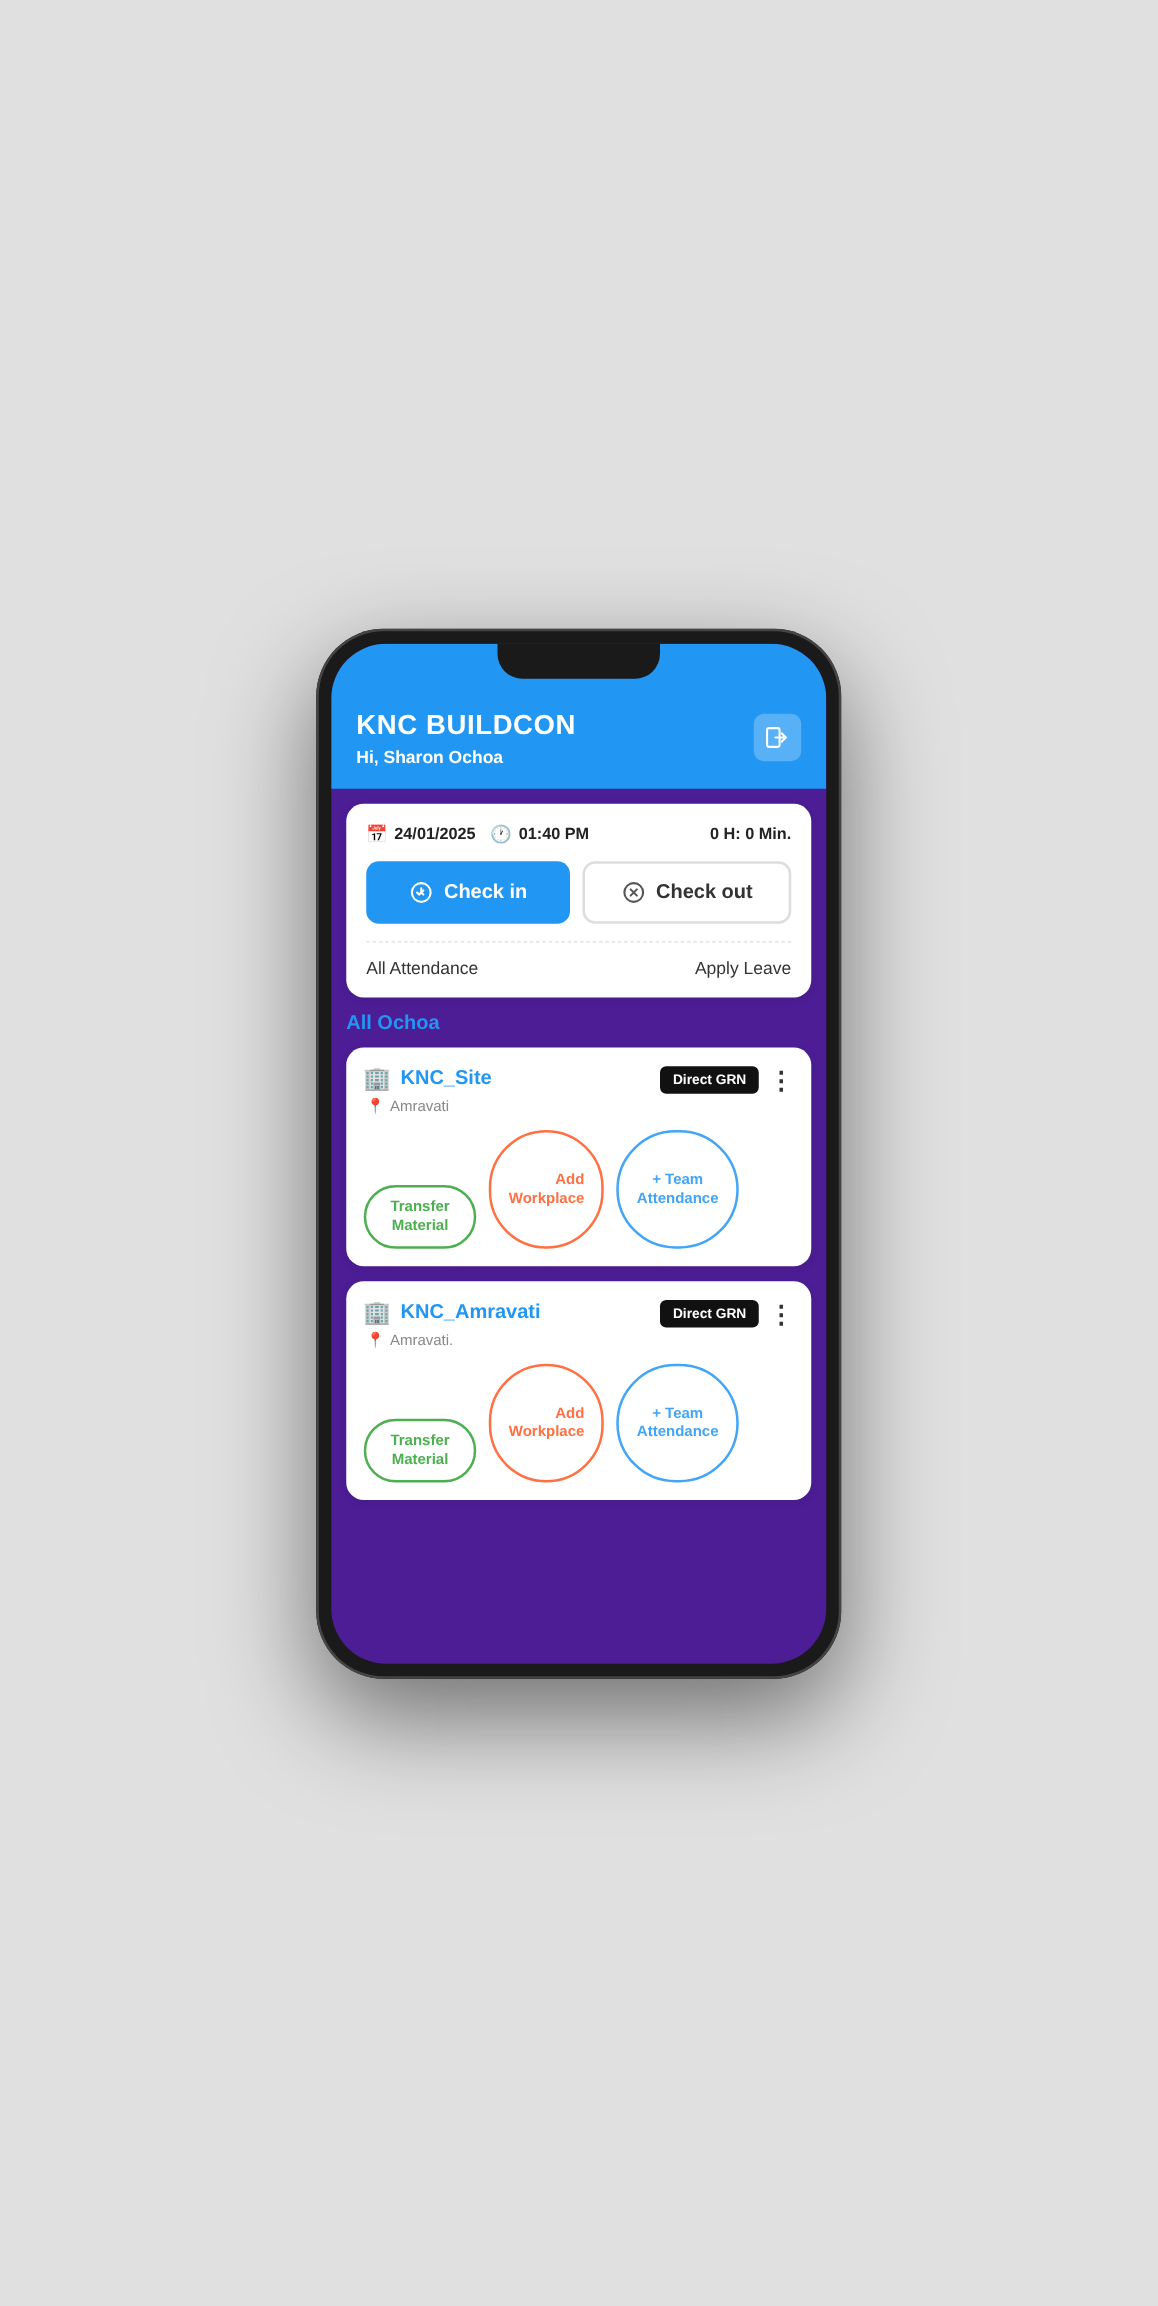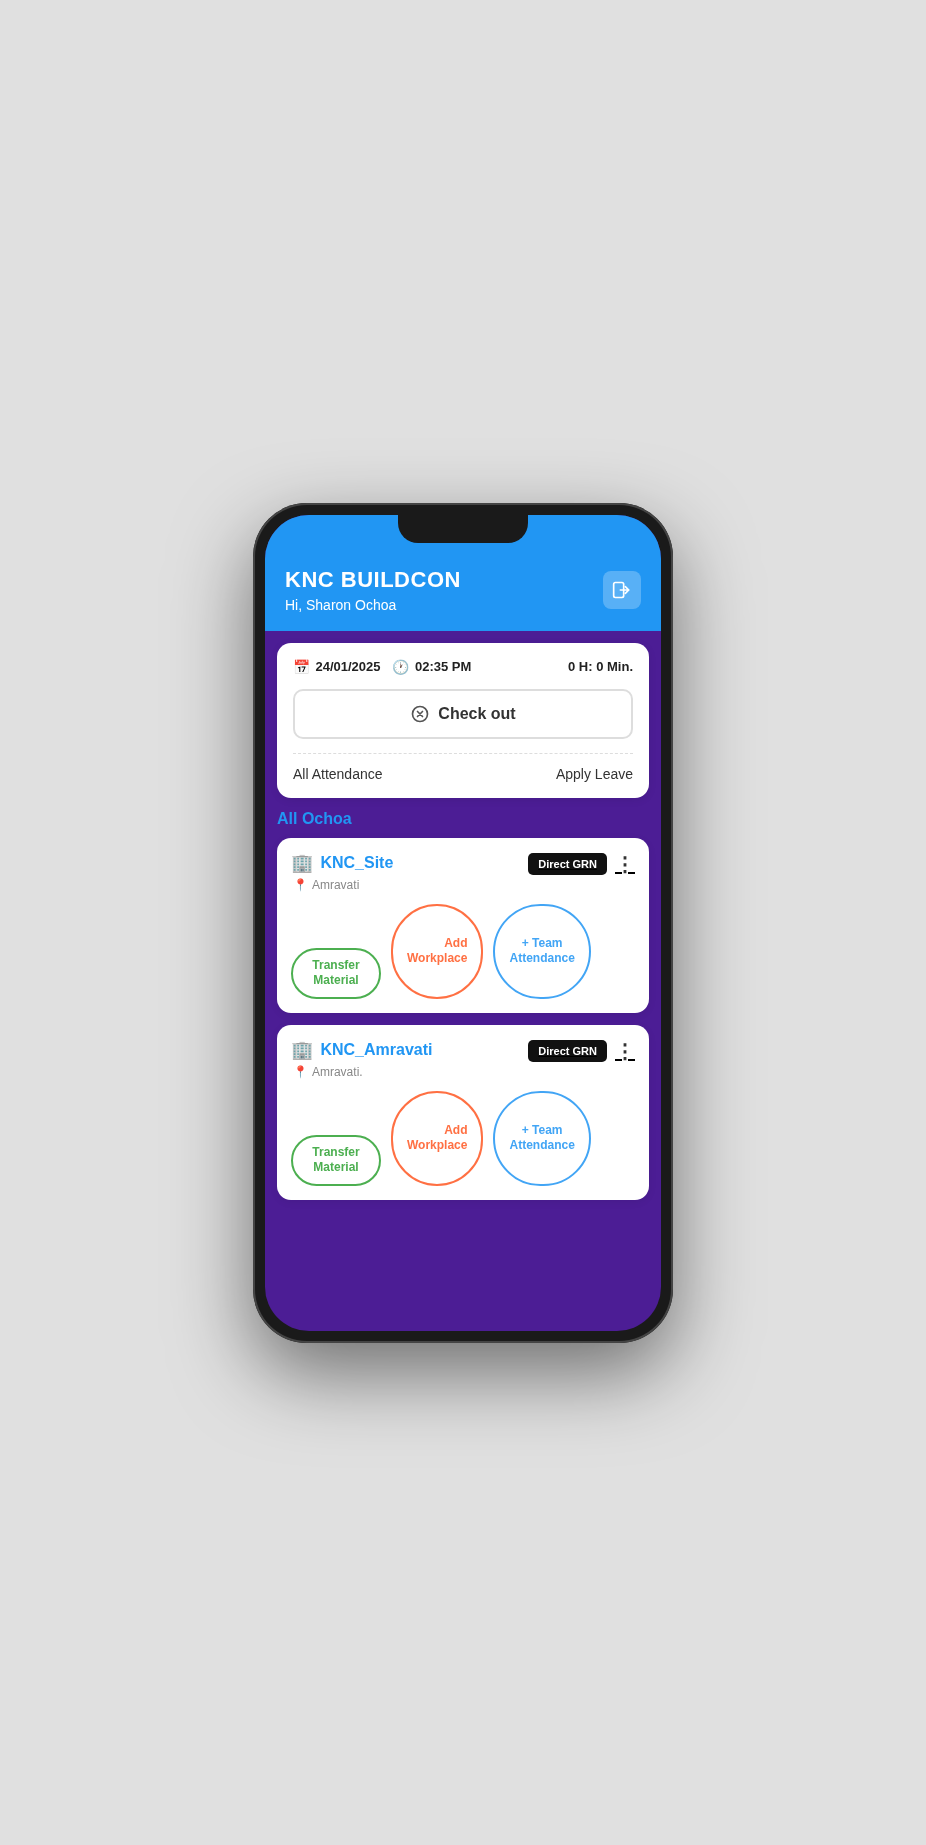--- a/index.html
+++ b/index.html
@@ -60,21 +60,21 @@
     .app-title {
       color: white;
       font-size: 22px;
       font-weight: 700;
       letter-spacing: 0.5px;
     }
 
     .header-subtitle {
       color: white;
       font-size: 14px;
-      font-weight: 400;
+      font-weight: 700;
       margin-top: 4px;
     }
 
     .logout-btn {
       background: rgba(255,255,255,0.25);
       border: none;
       border-radius: 8px;
       width: 38px;
       height: 38px;
       display: flex;
@@ -251,21 +251,20 @@
 
     .location-text {
       font-size: 12px;
       color: #888;
     }
 
     .site-actions-row {
       display: flex;
       align-items: center;
       gap: 8px;
-      text-decoration: underline;
     }
 
     .direct-grn-badge {
       background: #111;
       color: white;
       font-size: 11px;
       font-weight: 700;
       padding: 5px 10px;
       border-radius: 5px;
       cursor: pointer;
@@ -362,27 +361,35 @@
 
       <div class="attendance-card">
         <div class="time-row">
           <div class="time-info">
             <div class="date-block">
               <span class="date-icon">📅</span>
               <span>24/01/2025</span>
             </div>
             <div class="clock-block">
               <span class="clock-icon">🕐</span>
-              <span>02:35 PM</span>
+              <span>01:40 PM</span>
             </div>
           </div>
           <div class="hours-display">0 H: 0 Min.</div>
         </div>
 
         <div class="checkin-row">
+          <button class="check-in-btn">
+            <svg width="20" height="20" viewBox="0 0 24 24" fill="none">
+              <circle cx="12" cy="12" r="9" stroke="white" stroke-width="2"></circle>
+              <path d="M12 8v4l2 2" stroke="white" stroke-width="2" stroke-linecap="round"></path>
+              <path d="M8 12l2 2 4-4" stroke="white" stroke-width="2" stroke-linecap="round" stroke-linejoin="round"></path>
+            </svg>
+            <span>Check in</span>
+          </button>
           <button class="check-out-btn">
             <svg width="20" height="20" viewBox="0 0 24 24" fill="none">
               <circle cx="12" cy="12" r="9" stroke="#555" stroke-width="2"></circle>
               <path d="M15 9l-6 6M9 9l6 6" stroke="#555" stroke-width="2" stroke-linecap="round"></path>
             </svg>
             <span>Check out</span>
           </button>
         </div>
 
         <hr class="divider">

